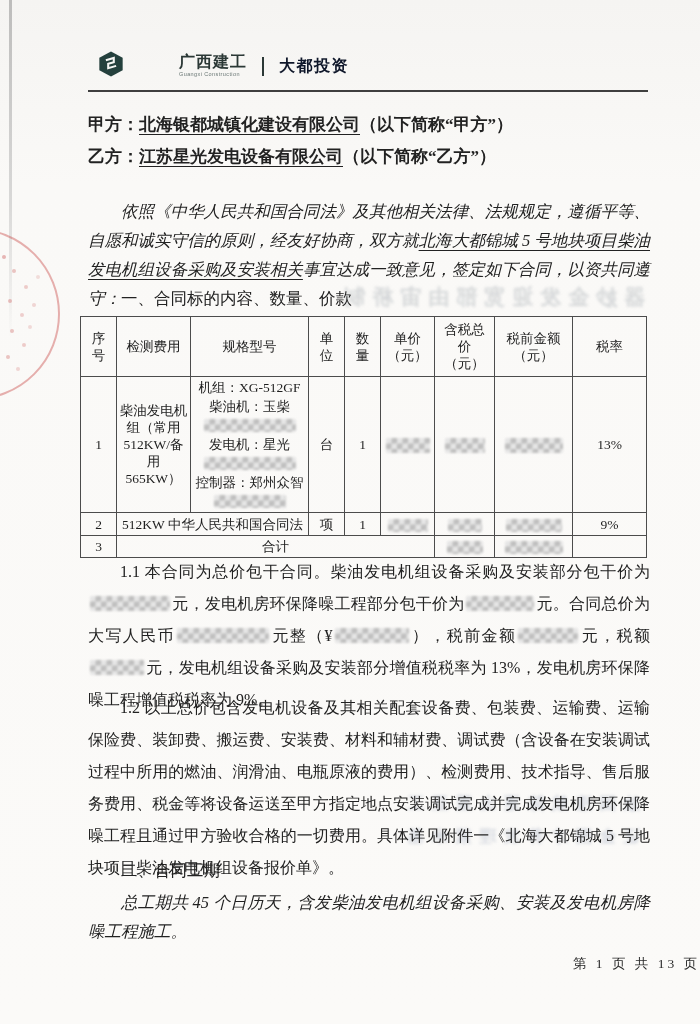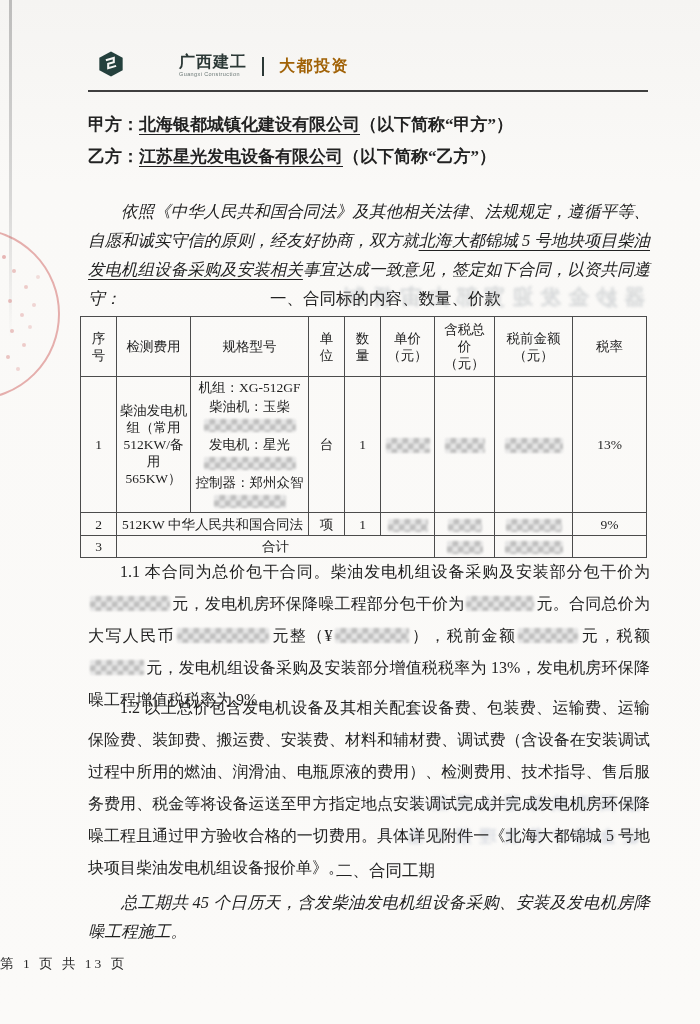--- a/index.html
+++ b/index.html
@@ -8,29 +8,29 @@
     background:linear-gradient(180deg,#f5f4f2 0%,#faf9f7 18%,#fbfaf8 100%);
     font-family:"Liberation Serif","DejaVu Serif",serif;color:#222;
   }
   .abs{position:absolute;}
   
   .hdr{top:50px;left:97px;display:flex;align-items:center;gap:8px;}
   .hdr .cnblock{display:flex;flex-direction:column;line-height:1;margin-left:46px;}
   .hdr .cn{font-family:"Liberation Sans",sans-serif;font-weight:bold;font-size:16px;color:#2b3836;letter-spacing:1px;}
   .hdr .en{font-family:"Liberation Sans",sans-serif;font-size:5.5px;color:#6a7775;margin-top:2px;letter-spacing:.4px;}
   .hdr .divider{width:2px;height:19px;background:#2b3836;margin:0 7px;}
-  .hdr .brand{font-family:"Liberation Sans",sans-serif;font-weight:bold;font-size:16px;color:#a16207;letter-spacing:1.5px;}
+  .hdr .brand{font-family:"Liberation Sans",sans-serif;font-weight:bold;font-size:16px;color:#0f172a;letter-spacing:1.5px;}
   .rule{top:90px;left:88px;width:560px;height:2px;background:#3f3f3f;}
   
   .txt{left:88px;width:562px;font-size:16.5px;line-height:29px;text-align:justify;font-style:italic;}
   .party{left:88px;width:562px;font-size:17px;line-height:30px;font-weight:bold;}
   .uline{text-decoration:underline;text-underline-offset:4px;text-decoration-thickness:1px;}
   .indent{text-indent:2em;}
   .clause{left:88px;width:562px;font-size:16px;line-height:32px;text-align:justify;text-indent:2em;}
-  .heading{left:88px;width:562px;font-size:16.5px;text-indent:2em;text-align:center;}
+  .heading{left:88px;width:562px;font-size:16.5px;text-indent:2em;}
   
   table.tbl{top:316px;left:80px;position:absolute;border-collapse:collapse;table-layout:fixed;width:566px;background:transparent;}
   table.tbl th,table.tbl td{border:1px solid #4c4c4c;font-weight:normal;text-align:center;vertical-align:middle;padding:1px 2px;font-size:13.5px;line-height:17px;color:#1e1e1e;}
   table.tbl{border:1.5px solid #444;}
   table.tbl th{white-space:pre-line;}
   .cell-name{white-space:pre-line;line-height:20px;}
   .spec-line{line-height:19px;}
   
   .mosaic{
     display:inline-block;vertical-align:-2px;border-radius:1px;
@@ -47,21 +47,21 @@
   .stamp-marks{top:255px;left:2px;width:4px;height:4px;border-radius:50%;background:rgba(199,72,70,.38);
     box-shadow:10px 14px 0 rgba(199,72,70,.30), 22px 30px 0 rgba(199,72,70,.26), 6px 44px 0 rgba(199,72,70,.32),
     18px 58px 0 rgba(199,72,70,.24), 30px 48px 0 rgba(199,72,70,.2), 8px 74px 0 rgba(199,72,70,.3),
     20px 88px 0 rgba(199,72,70,.26), 4px 100px 0 rgba(199,72,70,.3), 14px 112px 0 rgba(199,72,70,.2),
     26px 70px 0 rgba(199,72,70,.18), 34px 20px 0 rgba(199,72,70,.16);
     filter:blur(.7px);}
   .ghost{transform:scaleX(-1);filter:blur(1.6px);font-weight:bold;letter-spacing:7px;white-space:nowrap;}
   .ghost.g1{top:283px;left:295px;width:350px;font-size:21px;color:rgba(128,140,148,.30);}
   .ghost.g2{top:792px;left:335px;width:305px;font-size:17px;color:rgba(95,115,150,.22);}
   .ghost.g3{top:825px;left:335px;width:305px;font-size:17px;color:rgba(95,115,150,.22);}
-  .footer{top:955px;left:0;width:700px;text-align:left;font-size:13.5px;letter-spacing:3px;color:#2a2a2a;}
+  .footer{top:955px;left:0;width:700px;text-align:right;font-size:13.5px;letter-spacing:3px;color:#2a2a2a;}
 </style>
 </head>
 <body>
 
 <div class="abs streak"></div>
 <div class="abs stamp-ring"></div>
 <div class="abs stamp-marks"></div>
 <div class="abs ghost g1">器妙金发迎宽部由宙桥制</div>
 <div class="abs ghost g2">放国涨航陈逐出重亚工</div>
 <div class="abs ghost g3">证金围才养发理紫米基</div>

